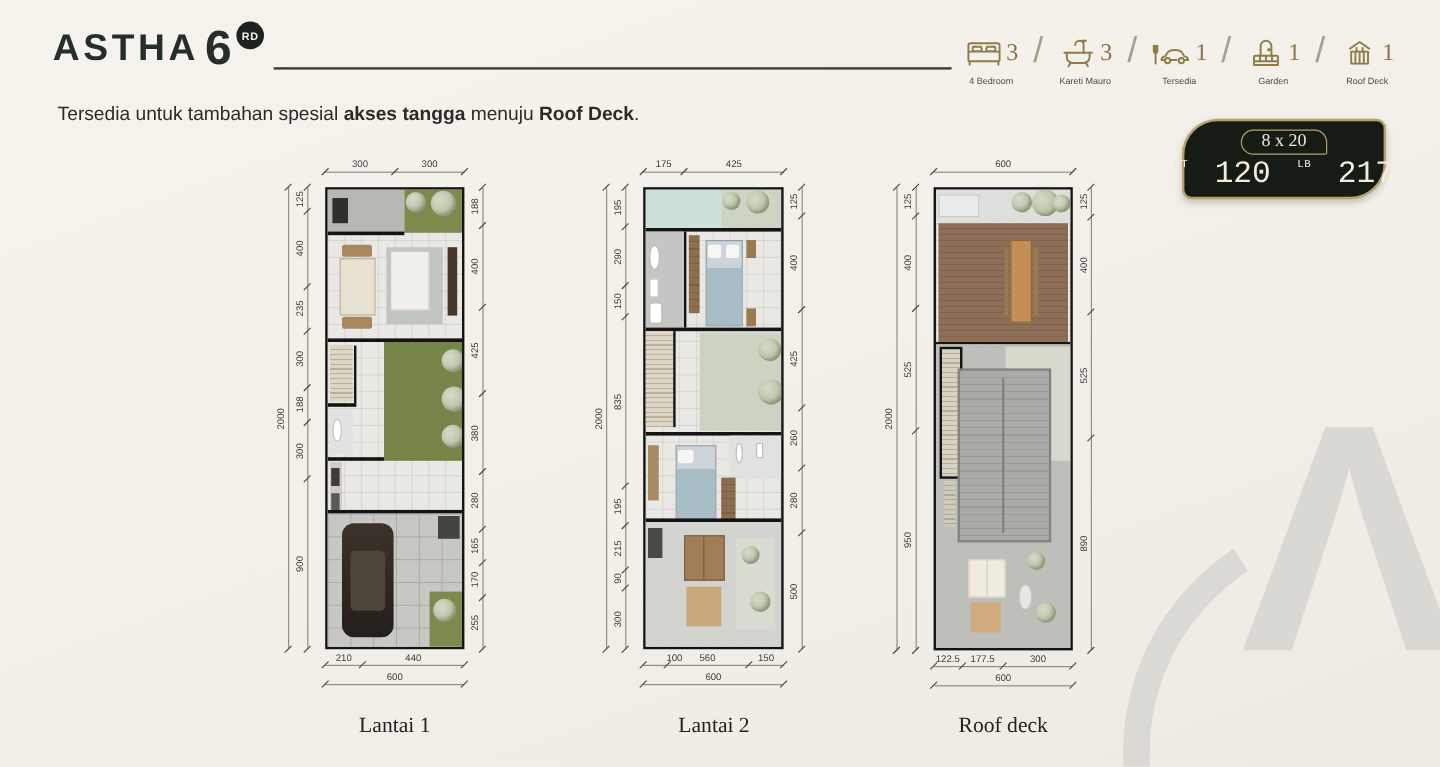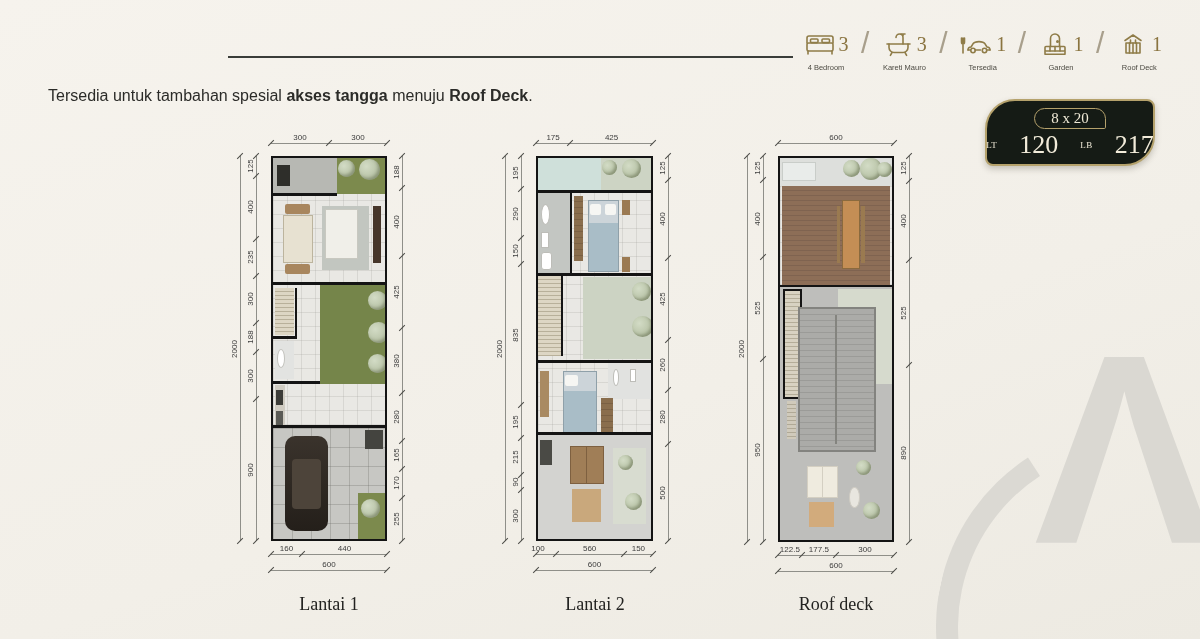--- a/index.html
+++ b/index.html
@@ -16,21 +16,21 @@
   .features{position:absolute;left:793px;top:27px;display:flex;align-items:flex-start;}
   .feat{display:flex;flex-direction:column;align-items:center;width:66px;}
   .feat .top{display:flex;align-items:center;gap:3px;height:34px;}
   .feat svg{stroke:#8f7c48;fill:none;stroke-width:1.6;stroke-linecap:round;stroke-linejoin:round;}
   .feat .cnt{font-family:"Liberation Serif",serif;font-size:20px;color:#8a7440;}
   .feat .lbl{font-size:7.5px;color:#4c4a42;margin-top:2px;white-space:nowrap;}
   .slash{font-size:30px;font-weight:300;color:#a89f8c;margin:0 2px;line-height:36px;transform:translateY(-2px);}
   
   .badge{position:absolute;left:985px;top:99px;width:166px;height:63px;background:#151b15;border:2px solid #b5a26c;border-radius:30px 8px 30px 8px;box-shadow:0 3px 6px rgba(60,55,40,.25);display:flex;flex-direction:column;align-items:center;justify-content:center;}
   .badge .size{border:1px solid #b5a26c;border-radius:12px 12px 2px 12px;color:#efe9d6;font-family:"Liberation Serif",serif;font-size:15px;padding:0 16px;line-height:19px;margin-bottom:3px;}
-  .badge .row{display:flex;align-items:center;gap:22px;color:#f2ecda;font-family:Liberation Serif, serif;}
+  .badge .row{display:flex;align-items:flex-start;gap:22px;color:#f2ecda;font-family:Liberation Mono, monospace;}
   .badge .sm{font-size:9px;letter-spacing:.5px;}
   .badge .bg{font-size:26px;line-height:26px;}
   
   .plan{position:absolute;}
   .canvas{position:absolute;inset:0;background-color:#e9e8e4;background-image:linear-gradient(rgba(160,160,155,.25) 1px,transparent 1px),linear-gradient(90deg,rgba(160,160,155,.25) 1px,transparent 1px);background-size:14px 14px;border:2px solid #141414;box-sizing:border-box;overflow:hidden;}
   .canvas div,.canvas i{position:absolute;box-sizing:border-box;}
   .w{background:#141414;}
   .tree{border-radius:50%;background:radial-gradient(circle at 35% 35%,#d3dcc6,#a8b494);box-shadow:inset -2px -2px 3px rgba(90,100,70,.45);}
   .dim{position:absolute;font-size:8px;color:#3c3c3c;white-space:nowrap;}
   .dim.v{transform:translate(-50%,-50%) rotate(-90deg);}
@@ -40,20 +40,25 @@
   .plan-label{position:absolute;top:594px;width:130px;text-align:center;font-family:"Liberation Serif",serif;font-size:18px;color:#222220;}
   
   .wm-letter{position:absolute;right:-14px;top:330px;font-size:270px;line-height:240px;color:#dad8d2;font-weight:700;font-family:"Liberation Sans",sans-serif;}
   .wm-arc{position:absolute;right:-140px;bottom:-190px;width:360px;height:360px;border-radius:50%;border:22px solid transparent;border-left-color:#dbd9d3;border-bottom-color:#dbd9d3;transform:rotate(12deg);}
 </style>
 </head>
 <body>
 
 <div class="stage">
 
+  <div class="logo">
+    <span class="name">ASTHA</span>
+    <span class="num">6</span>
+    <span class="rd">RD</span>
+  </div>
   <div class="hline"></div>
 
   <div class="features">
     <div class="feat">
       <span class="top">
         <svg width="32" height="26" viewBox="0 0 32 26">
           <path d="M3 12 v-5 a2 2 0 0 1 2-2 h22 a2 2 0 0 1 2 2 v5"></path>
           <rect x="3" y="12" width="26" height="8" rx="1.5"></rect>
           <rect x="6.5" y="8" width="7.5" height="3.6" rx="1"></rect>
           <rect x="18" y="8" width="7.5" height="3.6" rx="1"></rect>
@@ -208,21 +213,21 @@
       <span class="dim v" style="left: 125px; top: 363.309px;">255</span>
       <span class="dline" style="top: -13px; left: 0px; height: 1px; width: 116px;"></span>
       <span class="tick" style="left: 0px; top: -13px; transform: translate(-50%, -50%) rotate(45deg);"></span>
       <span class="tick" style="left: 58px; top: -13px; transform: translate(-50%, -50%) rotate(45deg);"></span>
       <span class="dim h" style="left: 29px; top: -19px;">300</span>
       <span class="tick" style="left: 116px; top: -13px; transform: translate(-50%, -50%) rotate(45deg);"></span>
       <span class="dim h" style="left: 87px; top: -19px;">300</span>
       <span class="dline" style="top: 398px; left: 0px; height: 1px; width: 116px;"></span>
       <span class="tick" style="left: 0px; top: 398px; transform: translate(-50%, -50%) rotate(45deg);"></span>
       <span class="tick" style="left: 30.9333px; top: 398px; transform: translate(-50%, -50%) rotate(45deg);"></span>
-      <span class="dim h" style="left: 15.4667px; top: 392px;">160</span>
+      <span class="dim h" style="left: 15.4667px; top: 392px;">210</span>
       <span class="tick" style="left: 116px; top: 398px; transform: translate(-50%, -50%) rotate(45deg);"></span>
       <span class="dim h" style="left: 73.4667px; top: 392px;">440</span>
       <span class="dline" style="top: 414px; left: 0px; height: 1px; width: 116px;"></span>
       <span class="tick" style="left: 0px; top: 414px; transform: translate(-50%, -50%) rotate(45deg);"></span>
       <span class="tick" style="left: 116px; top: 414px; transform: translate(-50%, -50%) rotate(45deg);"></span>
       <span class="dim h" style="left: 58px; top: 408px;">600</span>
     </div>
 
   <div class="plan" style="left:536px;top:156px;width:117px;height:385px;">
     <div class="canvas">
@@ -304,21 +309,21 @@
       <span class="dim v" style="left: 126px; top: 336.633px;">500</span>
       <span class="dline" style="top: -13px; left: 0px; height: 1px; width: 117px;"></span>
       <span class="tick" style="left: 0px; top: -13px; transform: translate(-50%, -50%) rotate(45deg);"></span>
       <span class="tick" style="left: 34.125px; top: -13px; transform: translate(-50%, -50%) rotate(45deg);"></span>
       <span class="dim h" style="left: 17.0625px; top: -19px;">175</span>
       <span class="tick" style="left: 117px; top: -13px; transform: translate(-50%, -50%) rotate(45deg);"></span>
       <span class="dim h" style="left: 75.5625px; top: -19px;">425</span>
       <span class="dline" style="top: 398px; left: 0px; height: 1px; width: 117px;"></span>
       <span class="tick" style="left: 0px; top: 398px; transform: translate(-50%, -50%) rotate(45deg);"></span>
       <span class="tick" style="left: 19.5px; top: 398px; transform: translate(-50%, -50%) rotate(45deg);"></span>
-      <span class="dim h" style="left: 2px; top: 392px;">100</span>
+      <span class="dim h" style="left: 26px; top: 392px;">100</span>
       <span class="tick" style="left: 87.75px; top: 398px; transform: translate(-50%, -50%) rotate(45deg);"></span>
       <span class="dim h" style="left: 53.625px; top: 392px;">560</span>
       <span class="tick" style="left: 117px; top: 398px; transform: translate(-50%, -50%) rotate(45deg);"></span>
       <span class="dim h" style="left: 102.375px; top: 392px;">150</span>
       <span class="dline" style="top: 414px; left: 0px; height: 1px; width: 117px;"></span>
       <span class="tick" style="left: 0px; top: 414px; transform: translate(-50%, -50%) rotate(45deg);"></span>
       <span class="tick" style="left: 117px; top: 414px; transform: translate(-50%, -50%) rotate(45deg);"></span>
       <span class="dim h" style="left: 58.5px; top: 408px;">600</span>
     </div>
 

